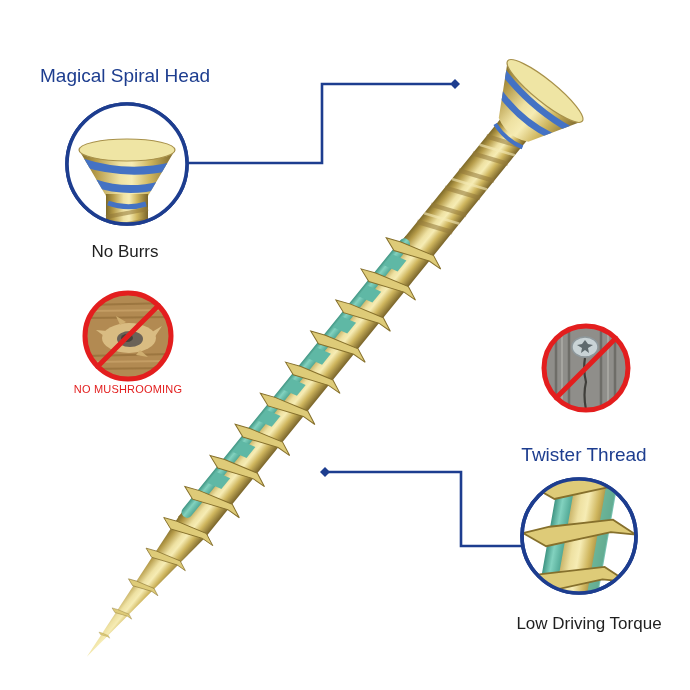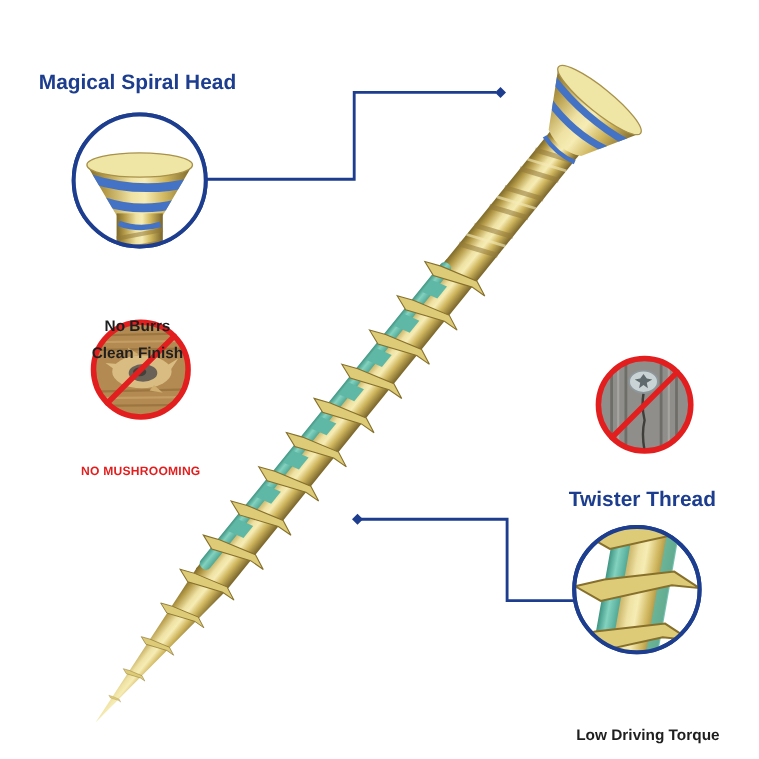--- a/index.html
+++ b/index.html
@@ -2,23 +2,23 @@
 <html style="--navy: #1d3d8f; --red: #e31e1e; --text-black: #1f1f1f; --bg: #ffffff; --gold-light: #f3e7ab; --gold-mid: #cdb35c; --gold-dark: #7c682a; --teal-coating: #5fb8a5; --blue-stripe: #4472c4; --wood-tan: #b28a52; --wood-gray: #8f8e8a;"><head>
 <meta charset="utf-8">
 <style>
   :root{
     --navy:#1d3d8f; --red:#e31e1e; --text-black:#1f1f1f; --bg:#ffffff;
   }
   *{margin:0;padding:0;box-sizing:border-box;}
   html,body{width:690px;height:690px;background:var(--bg);overflow:hidden;}
   body{font-family:"Liberation Sans",sans-serif;position:relative;}
   .stage{position:absolute;left:0;top:0;width:690px;height:690px;}
-  .label{position:absolute;text-align:center;font-weight:bold;}
+  .label{position:absolute;text-align:center;font-weight:normal;}
   .navy-title{color:var(--navy);font-size:19px;line-height:23px;}
-  .black-caption{color:var(--text-black);font-size:14px;line-height:24px;margin-top:44px;}
+  .black-caption{color:var(--text-black);font-size:17px;line-height:24px;}
   .red-label{color:var(--red);font-size:11px;line-height:13px;letter-spacing:.2px;}
   svg{position:absolute;left:0;top:0;}
   .leader{stroke:var(--navy);stroke-width:2.6;fill:none;stroke-linejoin:miter;}
   .diamond{fill:var(--navy);}
   .zoom-ring{fill:#ffffff;stroke:var(--navy);stroke-width:3.6;}
   .no-ring{fill:none;stroke:var(--red);stroke-width:5;}
   .no-slash{stroke:var(--red);stroke-width:5;stroke-linecap:round;}
 </style>
 </head>
 <body>
@@ -219,22 +219,21 @@
         </g>
       </g>
       <circle cx="579" cy="536" r="57" fill="none" stroke="var(--navy)" stroke-width="3.6"></circle>
     </g>
   </svg>
 
   <div class="label navy-title" style="left:0px;top:64px;width:250px;">Magical Spiral Head</div>
 
   <div class="label black-caption" style="left:25px;top:240px;width:200px;">
     <div>No Burrs</div>
-    <div>Clean Finish</div>
   </div>
 
-  <div class="label red-label" style="left:28px;top:383px;width:200px;margin-top:40px;">NO MUSHROOMING</div>
+  <div class="label red-label" style="left:28px;top:383px;width:200px;">NO MUSHROOMING</div>
 
 
   <div class="label navy-title" style="left:464px;top:443px;width:240px;">Twister Thread</div>
 
   <div class="label black-caption" style="left:469px;top:612px;width:240px;">Low Driving Torque</div>
 </div>
 
 </body></html>

